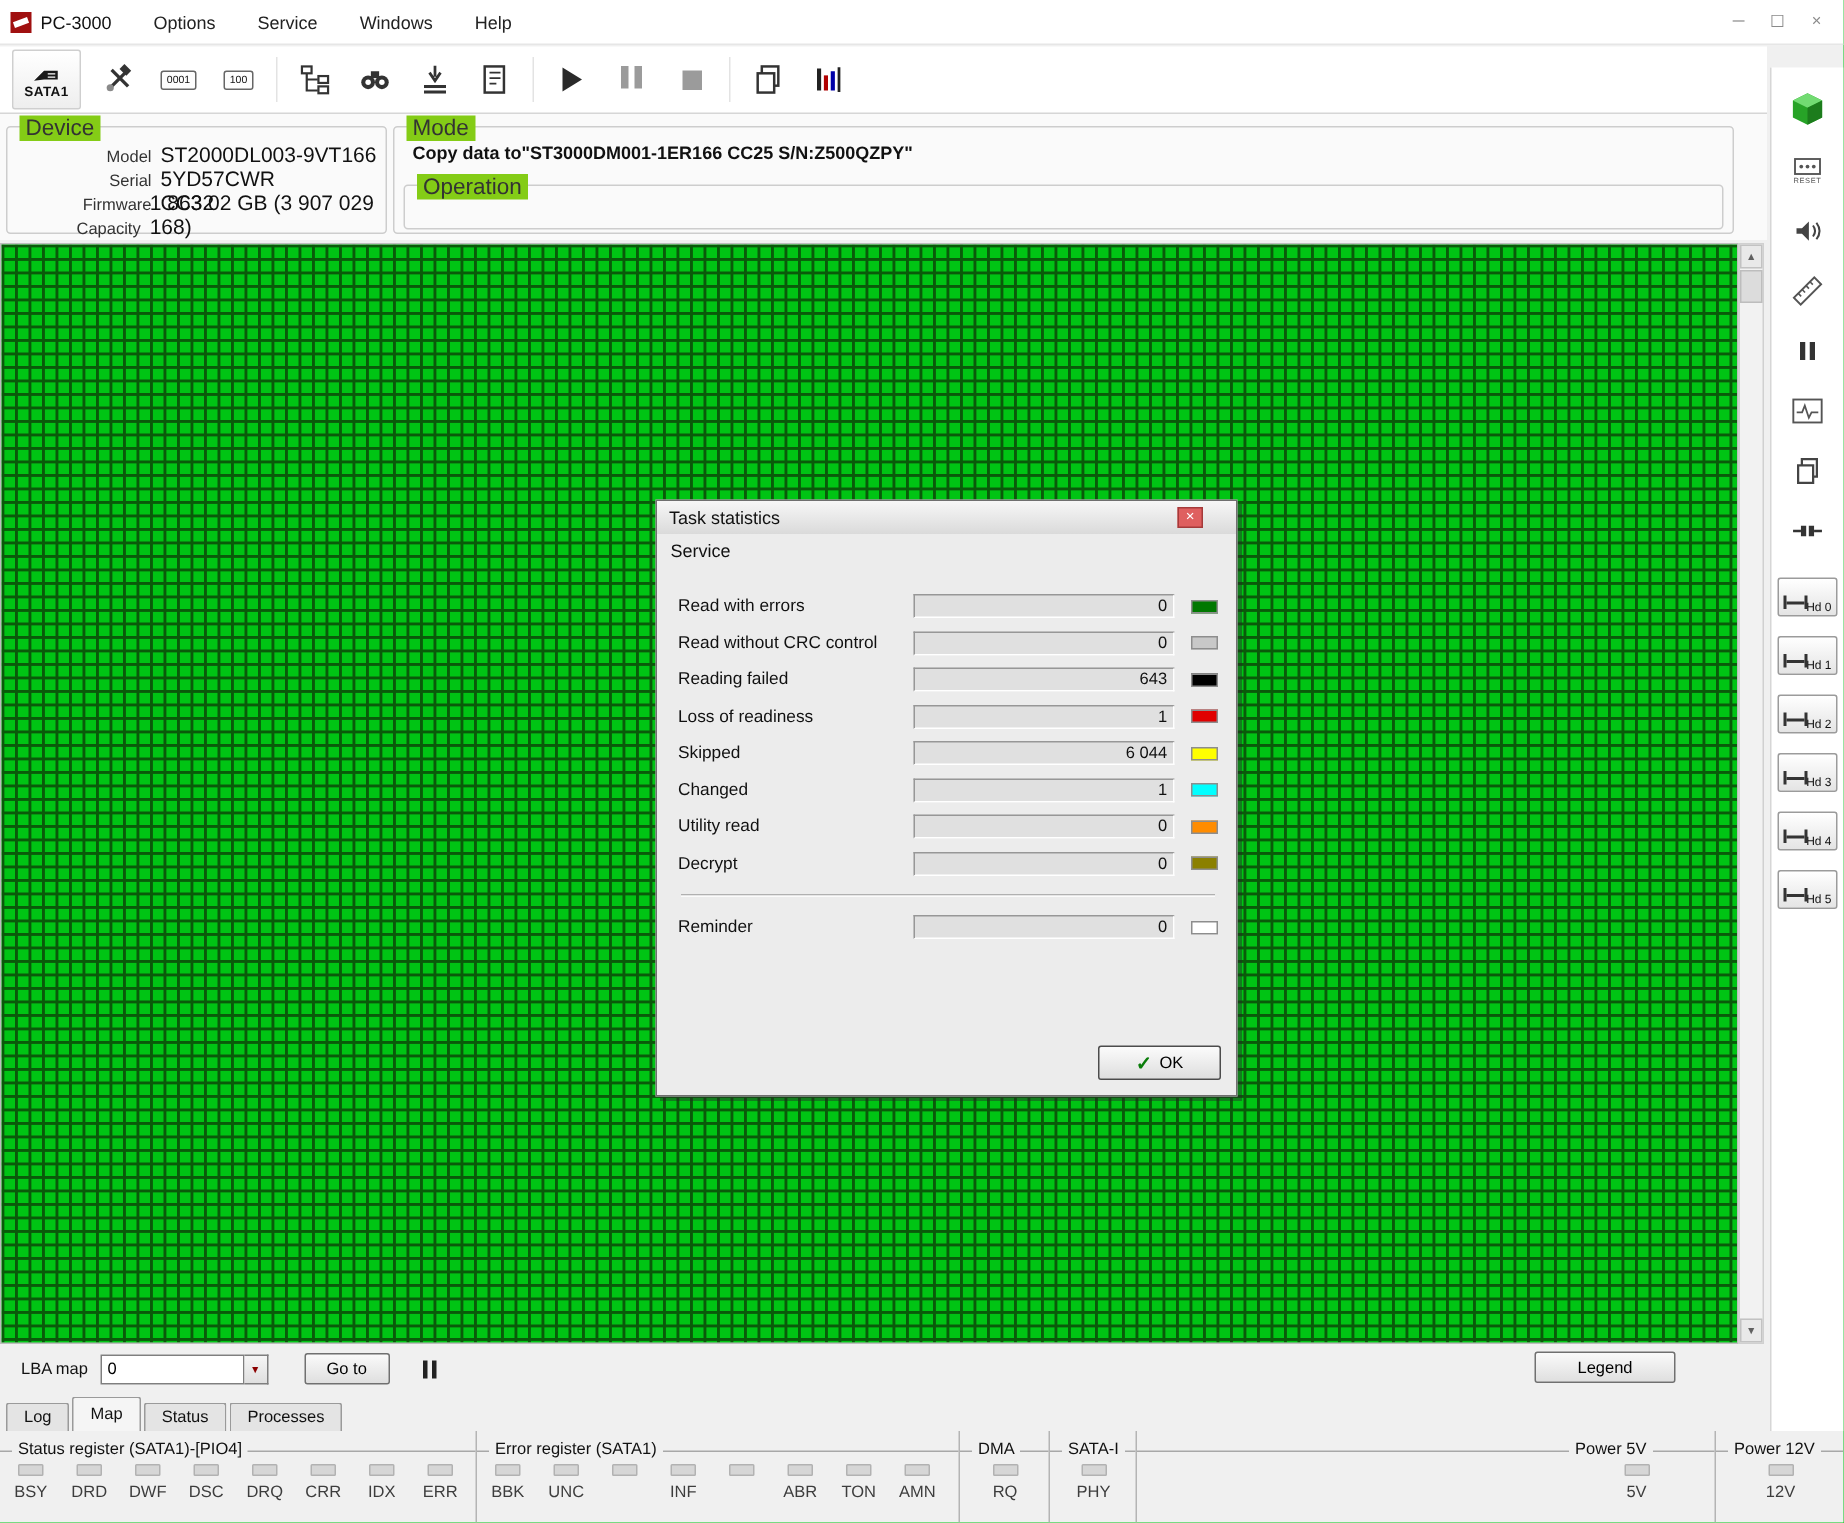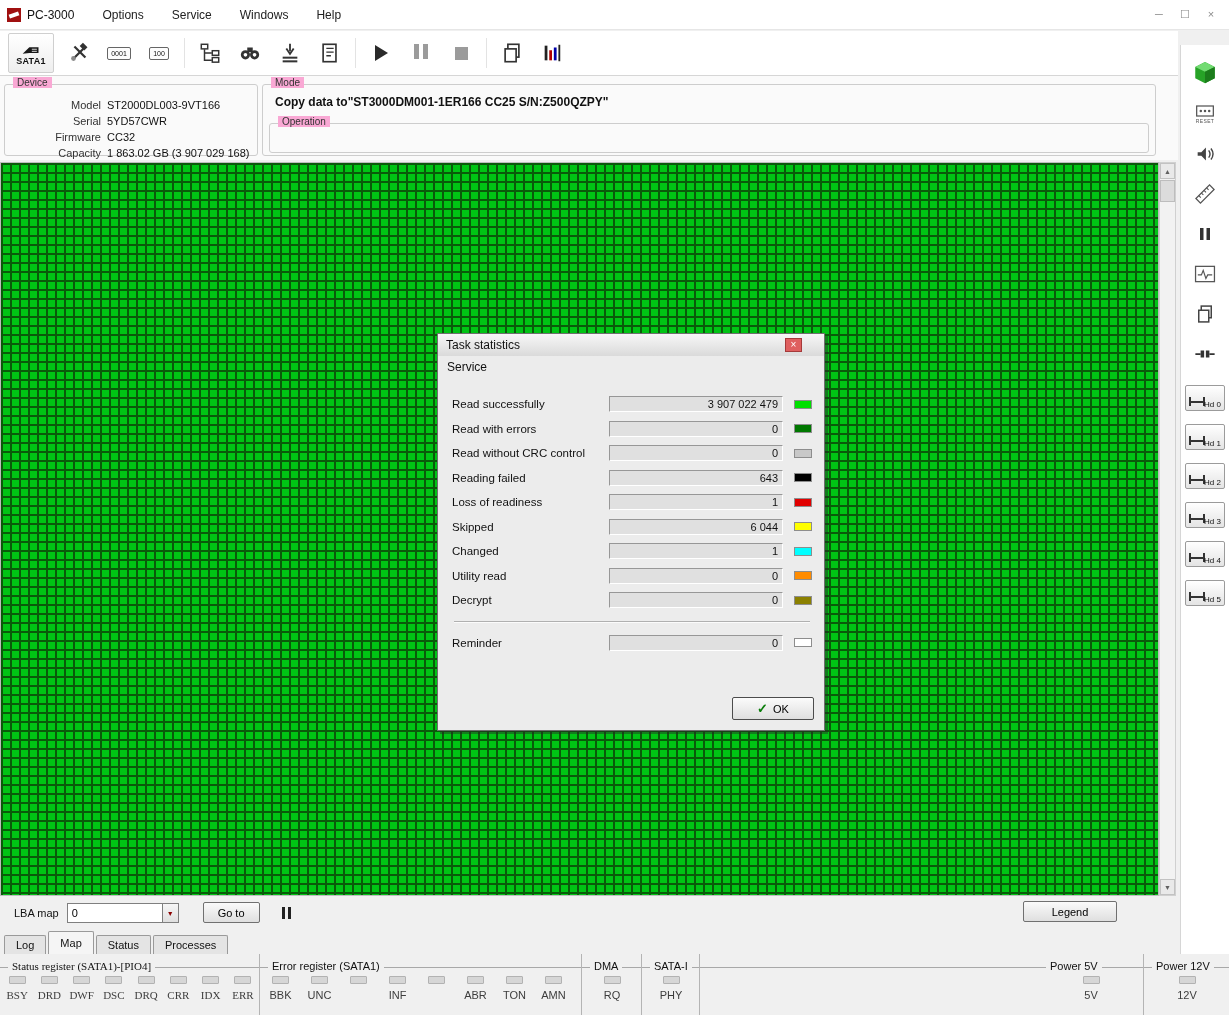--- a/index.html
+++ b/index.html
@@ -23,25 +23,25 @@
   .sata-label { font-size:9px; font-weight:bold; letter-spacing:.3px; }
   .tb-sep { width:1px; height:30px; background:#e3e3e3; }
   .counter-box { border:1px solid #666; border-radius:2px; font-size:7px; padding:2px 3px; color:#111; background:#fdfdfd; line-height:1; }
   .play-tri { width:0; height:0; border-left:13px solid #2a2a2a; border-top:8px solid transparent; border-bottom:8px solid transparent; }
   .pause-bars span { display:inline-block; width:5px; height:15px; background:#9b9b9b; margin:0 2px; }
   .stop-sq { width:13px; height:13px; background:#9b9b9b; }
 
   
   .info-area { position:absolute; left:0; top:76px; width:1178px; height:84px; background:#fafafa; }
   .groupbox { position:absolute; border:1px solid #cdcdcd; border-radius:3px; }
-  .gb-legend { position:absolute; top:-8px; left:8px; background:#f9a8d4; padding:0 4px; font-size:10px; color:#333; }
+  .gb-legend { position:absolute; top:-8px; left:8px; background:#84cc16; padding:0 4px; font-size:15px; color:#333; }
   .gb-device { left:4px; top:8px; width:254px; height:72px; padding:10px 6px 0 6px; }
   .dev-row { display:flex; height:16px; align-items:flex-end;margin-left:40px; }
   .dev-label { width:56px; text-align:right; font-size:11px; color:#333; padding-right:6px; }
-  .dev-value { font-size:11px; color:#111; }
+  .dev-value { font-size:14px; color:#111; }
   .gb-mode { left:262px; top:8px; width:894px; height:72px; }
   .mode-text { font-weight:bold; font-size:12px; padding:10px 0 0 12px; }
   .gb-operation { left:6px; top:38px; width:880px; height:30px; border:1px solid #cdcdcd; border-radius:3px; position:absolute; }
 
   
   .map-area { position:absolute; left:0; top:162px; width:1159px; height:734px; border:1px solid #bdbdbd; }
   .scrollbar { position:absolute; left:1159px; top:162px; width:17px; height:734px; background:#f2f2f2; border:1px solid #d0d0d0; display:flex; flex-direction:column; }
   .sb-arrow { width:15px; height:16px; background:#e9e9e9; border:1px solid #c2c2c2; color:#606060; font-size:7px; text-align:center; line-height:15px; }
   .sb-thumb { width:15px; height:22px; background:#dcdcdc; border:1px solid #bdbdbd; margin-top:1px; }
   .sb-fill { flex:1; }
@@ -66,21 +66,21 @@
   .statusbar { position:absolute; left:0; top:954px; width:1229px; height:61px; display:flex; }
   .sb-group { position:relative; padding-top:22px; }
   .sb-group::before { content:""; position:absolute; top:13px; left:0; right:0; border-top:1px solid #a8a8a8; }
   .sb-group { border-right:1px solid #b4b4b4; }
   .sb-group.no-r { border-right:none; }
   .sb-title { position:absolute; top:6px; left:8px; background:#f0f0f0; padding:0 4px; font-size:11px; white-space:nowrap; }
   .sb-items { display:flex; padding-left:1px; }
   .sb-cell { width:39px; display:flex; flex-direction:column; align-items:center; gap:5px; }
   .led { width:17px; height:8px; background:#d6d6d6; border:1px solid #b2b2b2; border-radius:1px; }
   .led-label { font-size:11px; color:#3d3d3d; }
-  .sb-g0 { width:260px;font-family:Liberation Serif, serif; } .sb-g1 { width:322px; } .sb-g2 { width:60px; } .sb-g3 { width:58px; }
+  .sb-g0 { width:318px; } .sb-g1 { width:322px; } .sb-g2 { width:60px; } .sb-g3 { width:58px; }
   .sb-spacer { flex:1; border-right:none; }
   .sb-g4 { width:106px; } .sb-g5 { width:85px; }
   .sb-g2 .sb-items, .sb-g3 .sb-items, .sb-g4 .sb-items, .sb-g5 .sb-items { justify-content:center; }
 
   
   .sidebar { position:absolute; left:1180px; top:45px; width:49px; height:909px; background:#fff; border-left:1px solid #d6d6d6; display:flex; flex-direction:column; align-items:center; padding-top:12px; }
   .side-btn { width:36px; height:34px; display:flex; flex-direction:column; align-items:center; justify-content:center; margin-bottom:6px; }
   .tiny { font-size:5px; color:#555; letter-spacing:.4px; }
   .hd-buttons { margin-top:8px; display:flex; flex-direction:column; gap:13px; }
   .hd-btn { width:40px; height:26px; border:1px solid #9b9b9b; border-radius:2px; background:linear-gradient(#ffffff,#e4e4e4); position:relative; cursor:default; }
@@ -502,25 +502,20 @@
   <div class="dlg-titlebar">
     <span>Task statistics</span>
     <span class="dlg-close">×</span>
   </div>
   <div class="dlg-menubar">
     <span>Service</span>
   </div>
   <div class="dlg-body">
     <div id="dialog-rows">
         <div class="stat-row">
-          <span class="stat-label">Read successfully</span>
-          <span class="stat-field">3 907 022 479</span>
-          <span class="stat-swatch" style="background: rgb(0, 224, 0);"></span>
-        </div>
-        <div class="stat-row">
           <span class="stat-label">Read with errors</span>
           <span class="stat-field">0</span>
           <span class="stat-swatch" style="background: rgb(0, 120, 0);"></span>
         </div>
         <div class="stat-row">
           <span class="stat-label">Read without CRC control</span>
           <span class="stat-field">0</span>
           <span class="stat-swatch" style="background: rgb(200, 200, 200);"></span>
         </div>
         <div class="stat-row">

